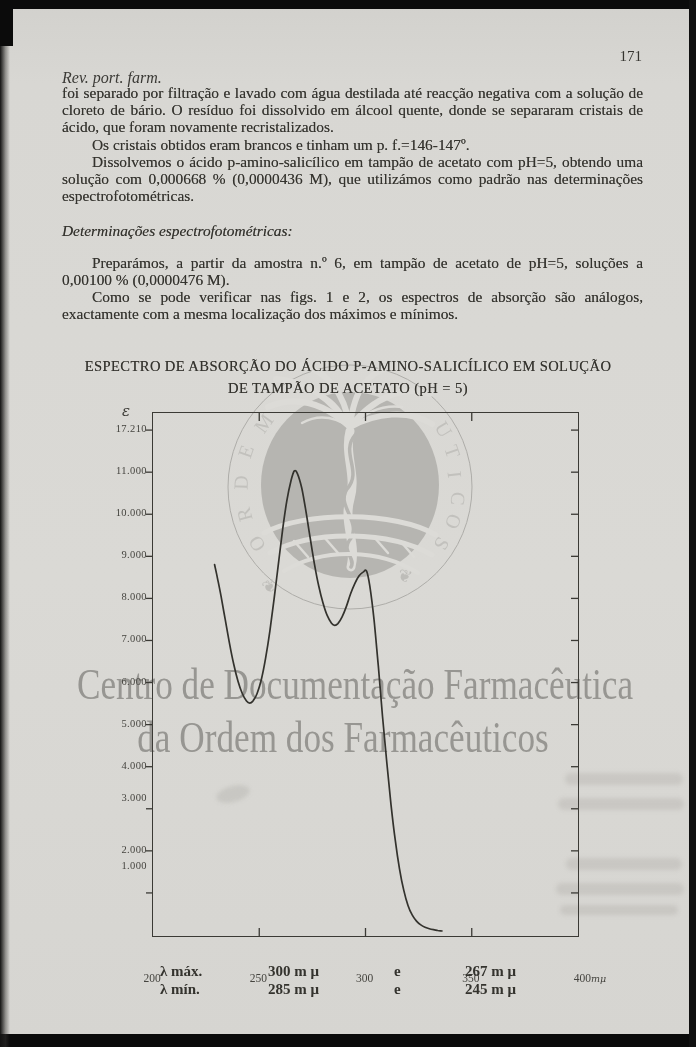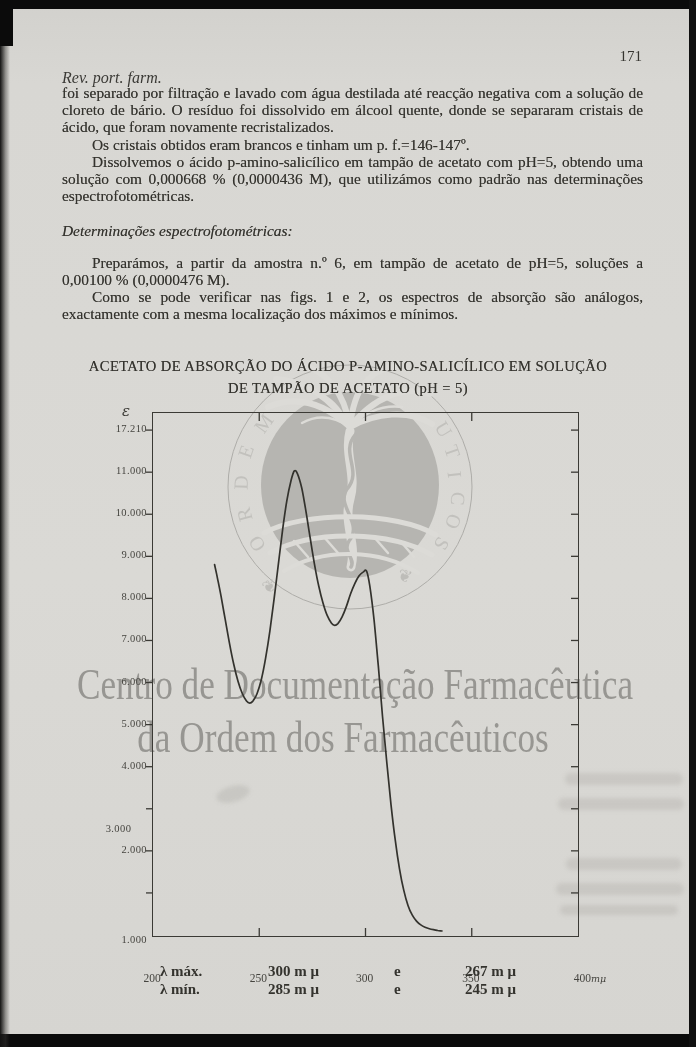--- a/index.html
+++ b/index.html
@@ -118,21 +118,21 @@
   <div class="text-block">
     <p>foi separado por filtração e lavado com água destilada até reacção negativa com a solução de cloreto de bário. O resíduo foi dissolvido em álcool quente, donde se separaram cristais de ácido, que foram novamente recristalizados.</p>
     <p class="ind">Os cristais obtidos eram brancos e tinham um p. f.=146-147º.</p>
     <p class="ind">Dissolvemos o ácido p-amino-salicílico em tampão de acetato com pH=5, obtendo uma solução com 0,000668 % (0,0000436 M), que utilizámos como padrão nas determinações espectrofotométricas.</p>
     <p class="sec-head">Determinações espectrofotométricas:</p>
     <p class="ind">Preparámos, a partir da amostra n.º 6, em tampão de acetato de pH=5, soluções a 0,00100 % (0,0000476 M).</p>
     <p class="ind">Como se pode verificar nas figs. 1 e 2, os espectros de absorção são análogos, exactamente com a mesma localização dos máximos e mínimos.</p>
   </div>
 
   <div class="fig-title">
-    <div>ACETATO DE ABSORÇÃO DO ÁCIDO P-AMINO-SALICÍLICO EM SOLUÇÃO</div>
+    <div>ESPECTRO DE ABSORÇÃO DO ÁCIDO P-AMINO-SALICÍLICO EM SOLUÇÃO</div>
     <div>DE TAMPÃO DE ACETATO (pH = 5)</div>
   </div>
 
   <div class="eps-label">ε</div>
   <div class="plot">
       <svg width="425" height="523">
         <line x1="-7" y1="479.925" x2="0" y2="479.925" stroke="#3b3a35" stroke-width="1.3"></line>
         <line x1="418" y1="479.925" x2="425" y2="479.925" stroke="#3b3a35" stroke-width="1.3"></line>
         <line x1="-7" y1="437.85" x2="0" y2="437.85" stroke="#3b3a35" stroke-width="1.3"></line>
         <line x1="418" y1="437.85" x2="425" y2="437.85" stroke="#3b3a35" stroke-width="1.3"></line>
@@ -178,23 +178,23 @@
     <span style="left:394px;top:981px;">e</span>
     <span style="left:465px;top:981px;">245 m μ</span>
   </div>
 
   <div class="b-top"></div>
   <div class="b-bottom"></div>
   <div class="b-left"></div>
   <div class="b-right"></div>
   <div class="b-topleft"></div>
 
-<div class="ylab" style="top: 934px;">1.000</div>
+<div class="ylab" style="top: 860px;">1.000</div>
     <div class="ylab" style="top: 843.85px;">2.000</div>
-    <div class="ylab" style="top: 823px; text-align: center;">3.000</div>
+    <div class="ylab" style="top: 792px;">3.000</div>
     <div class="ylab" style="top: 759.7px;">4.000</div>
     <div class="ylab" style="top: 717.625px;">5.000</div>
     <div class="ylab" style="top: 675.55px;">6.000</div>
     <div class="ylab" style="top: 633.475px;">7.000</div>
     <div class="ylab" style="top: 591.4px;">8.000</div>
     <div class="ylab" style="top: 549.325px;">9.000</div>
     <div class="ylab" style="top: 507.25px;">10.000</div>
     <div class="ylab" style="top: 465.175px;">11.000</div>
     <div class="ylab" style="top: 423.1px;">17.210</div>
     <div class="xlab" style="left: 135px;">200</div>

